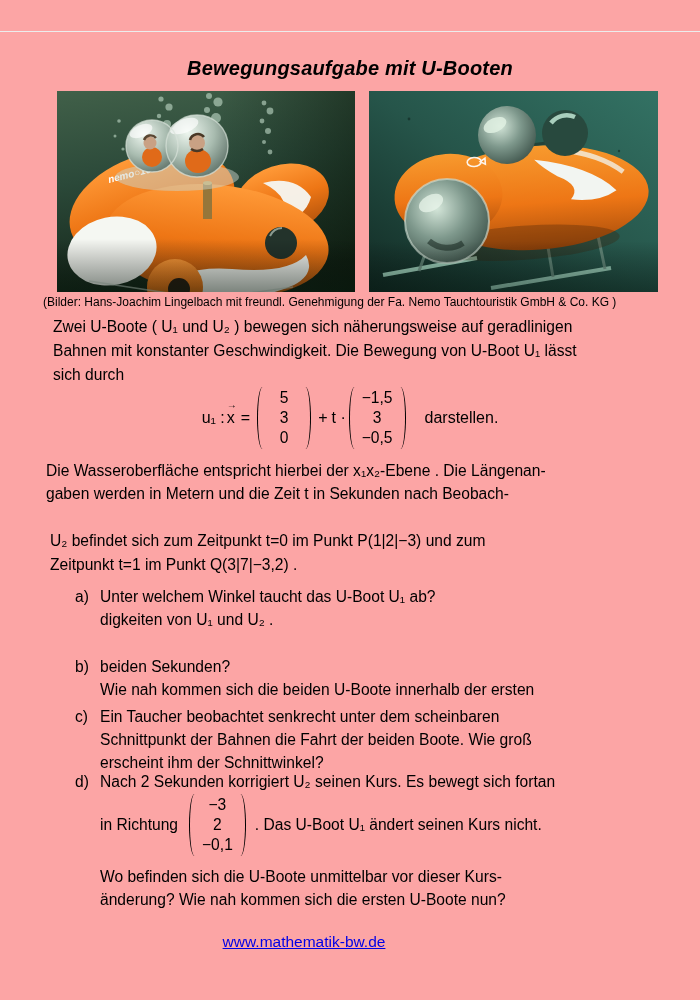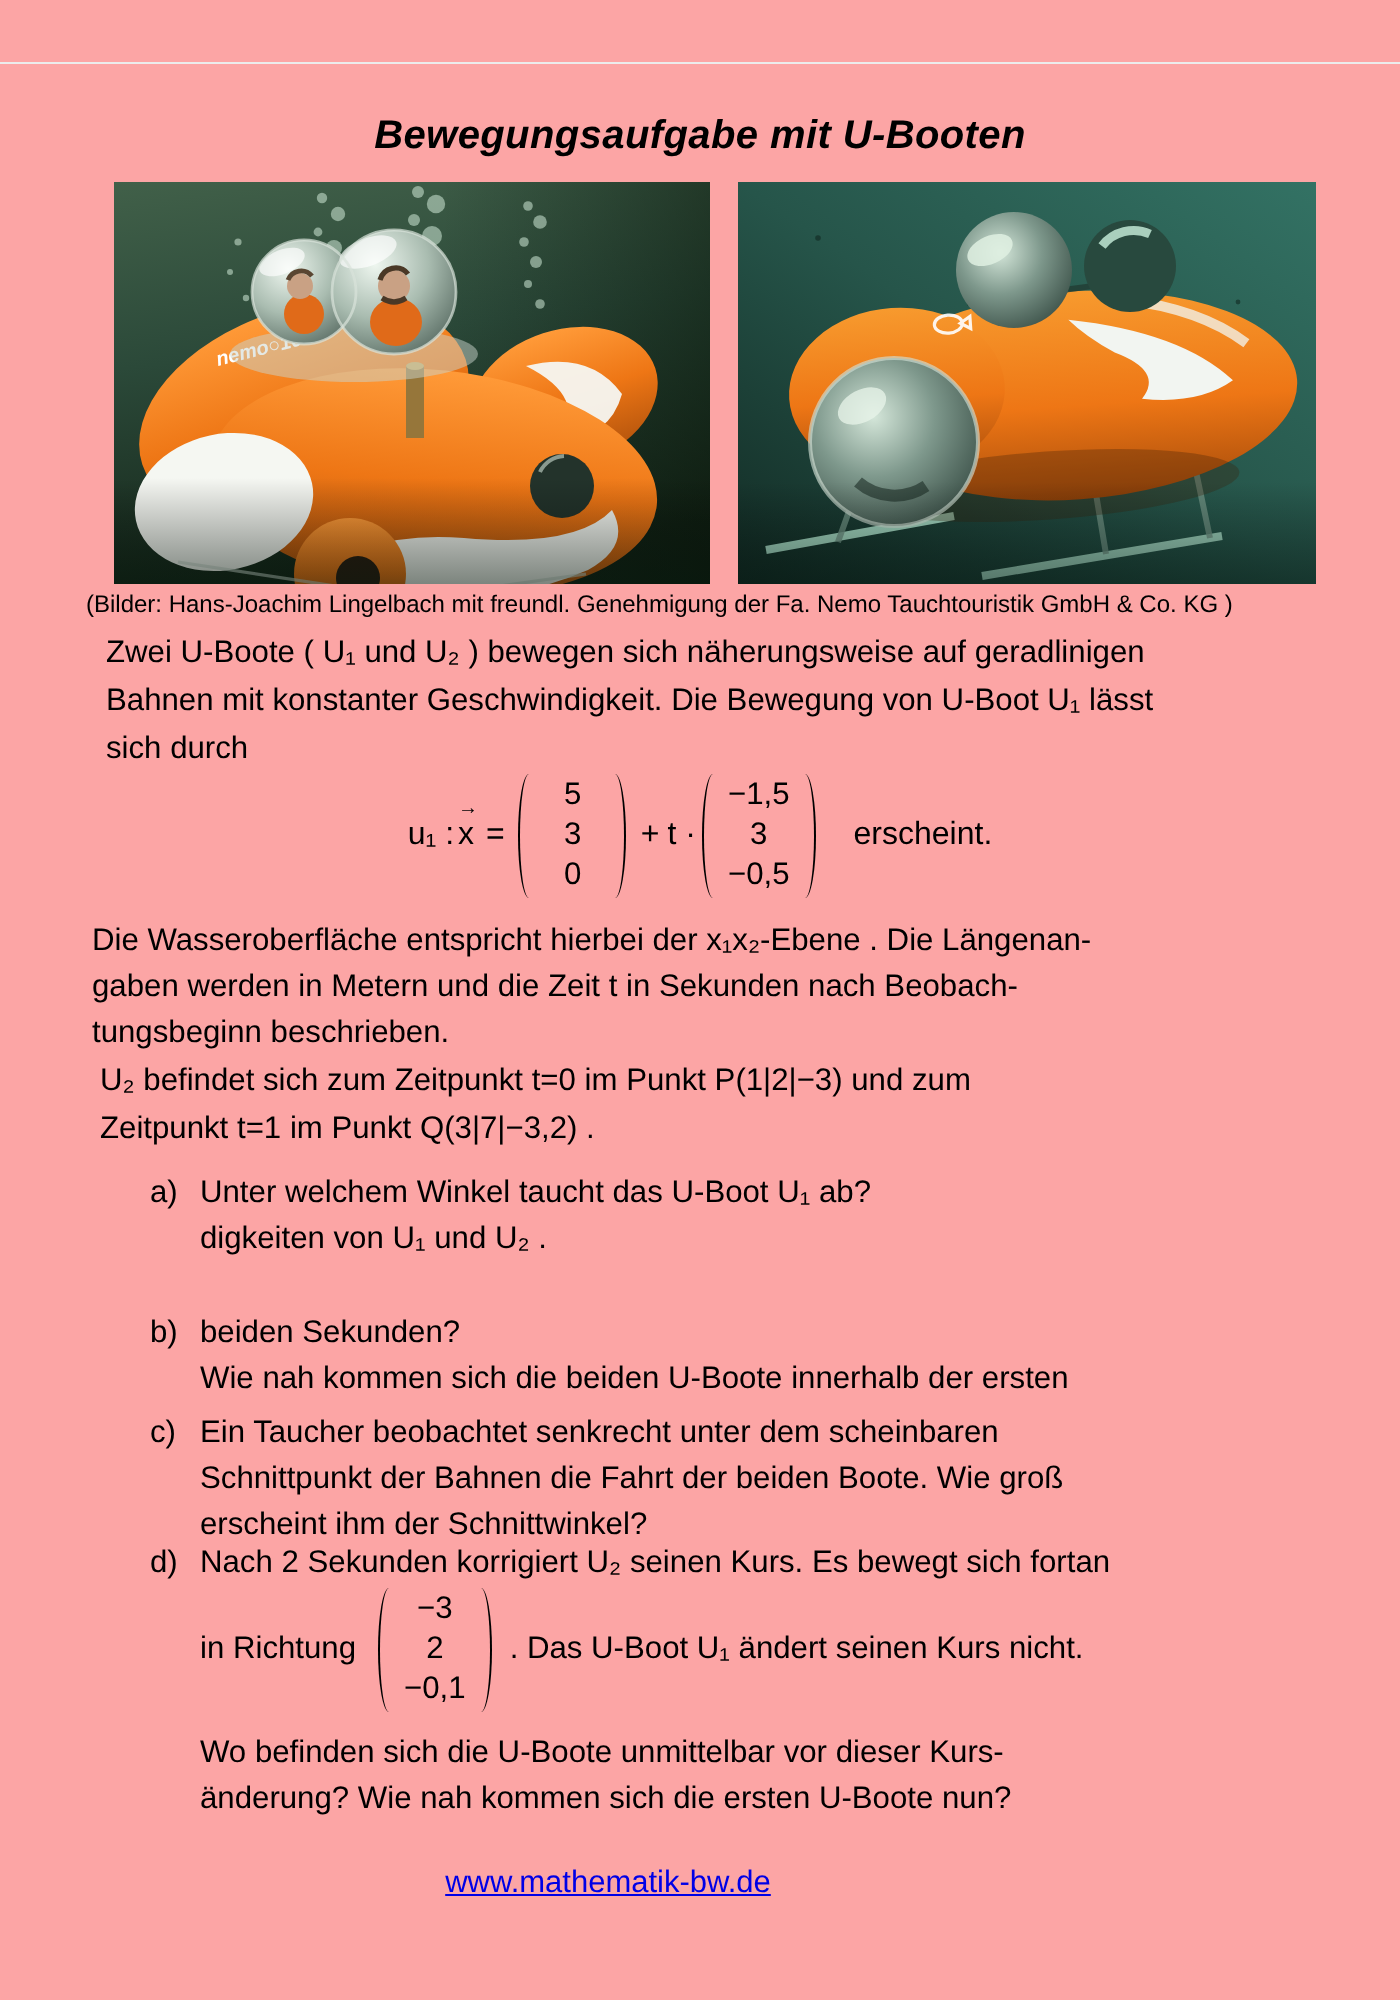--- a/index.html
+++ b/index.html
@@ -226,27 +226,26 @@
     <span><span class="v">t</span><span> ·</span></span>
     <span class="vec">
       <span class="lparen"></span>
       <span class="vcol">
           <div class="vrow">−1,5</div>
           <div class="vrow">3</div>
           <div class="vrow">−0,5</div>
         </span>
       <span class="rparen"></span>
     </span>
-    <span class="eqsuffix">erscheint.</span>
+    <span class="eqsuffix">darstellen.</span>
   </div>
 
   <div class="block p2">
     <div class="ln"><span>Die Wasseroberfläche entspricht hierbei der </span><span class="v">x₁x₂</span><span>-Ebene . Die Längenan-</span></div>
     <div class="ln"><span>gaben werden in Metern und die Zeit </span><span class="v">t</span><span> in Sekunden nach Beobach-</span></div>
-    <div class="ln"><span>tungsbeginn beschrieben.</span></div>
   </div>
 
   <div class="block p3">
     <div class="ln"><span class="v">U₂</span><span> befindet sich zum Zeitpunkt </span><span class="v">t</span><span>=0 im Punkt </span><span class="v">P</span><span>(1|2|−3) und zum</span></div>
     <div class="ln"><span>Zeitpunkt </span><span class="v">t</span><span>=1 im Punkt </span><span class="v">Q</span><span>(3|7|−3,2) .</span></div>
   </div>
 
   <div class="task task-a">
     <span class="tlabel">a)</span>
     <div class="tlines">

